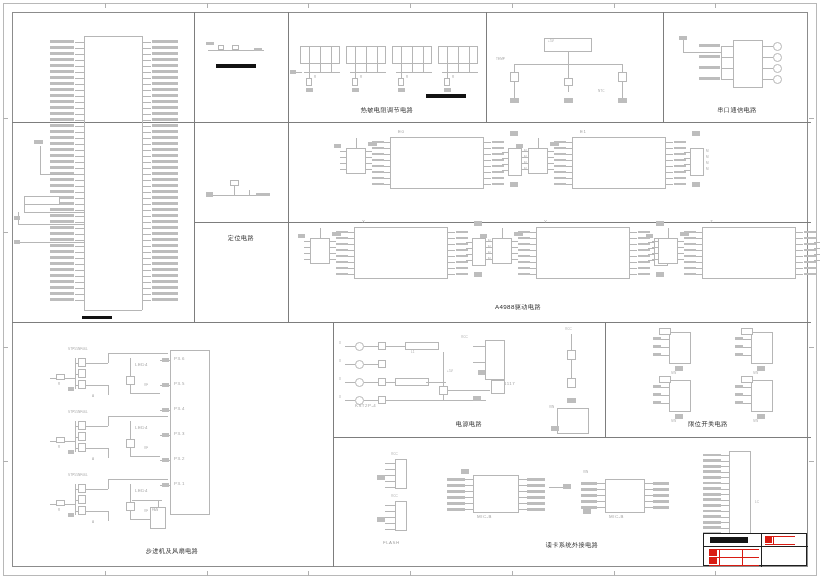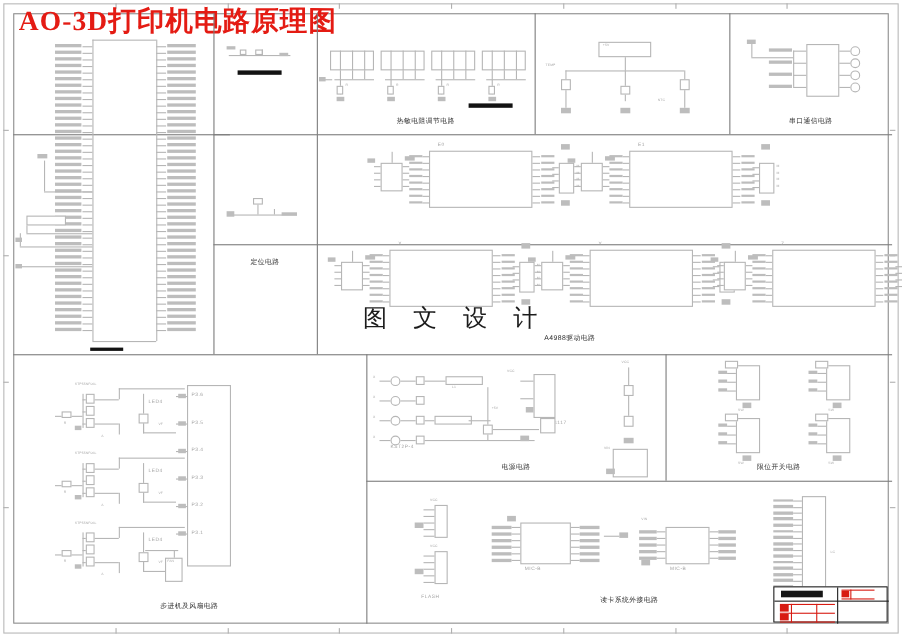--- a/index.html
+++ b/index.html
@@ -85,21 +85,20 @@
       <div class="tick v" style="left:3px;top:118px;"></div>
       <div class="tick v" style="left:809px;top:118px;"></div>
       <div class="tick v" style="left:3px;top:232px;"></div>
       <div class="tick v" style="left:809px;top:232px;"></div>
       <div class="tick v" style="left:3px;top:347px;"></div>
       <div class="tick v" style="left:809px;top:347px;"></div>
       <div class="tick v" style="left:3px;top:461px;"></div>
       <div class="tick v" style="left:809px;top:461px;"></div>
     </div>
 
-  <div class="sheet-title">AO-3D打印机电路原理图</div>
 
   <div class="divline h" style="left:12px;top:122px;width:197px;"></div>
   <div class="divline h" style="left:194px;top:122px;width:617px;"></div>
   <div class="divline h" style="left:194px;top:222px;width:617px;"></div>
   <div class="divline h" style="left:12px;top:322px;width:799px;"></div>
   <div class="divline h" style="left:333px;top:437px;width:478px;"></div>
 
   <div class="divline v" style="left:194px;top:12px;height:310px;"></div>
   <div class="divline v" style="left:288px;top:12px;height:110px;"></div>
   <div class="divline v" style="left:486px;top:12px;height:110px;"></div>
@@ -712,21 +711,20 @@
         <div class="wire h" style="left:364px;top:137px;width:6px;"></div>
         <div class="wire h" style="left:390px;top:137px;width:6px;"></div>
         <div class="boxf" style="left:392px;top:110px;width:9px;height:4px;"></div>
         <div class="wire v" style="left:380px;top:106px;height:10px;"></div>
         <div class="boxf" style="left:358px;top:112px;width:7px;height:4px;"></div>
         <div class="wire h" style="left:526px;top:120px;width:6px;"></div>
         <div class="wire h" style="left:526px;top:126px;width:6px;"></div>
         <div class="wire h" style="left:526px;top:132px;width:6px;"></div>
         <div class="wire h" style="left:526px;top:138px;width:6px;"></div>
       </div>
-    <div class="watermark" style="left:42px;top:152px;">图 文 设 计</div>
     <div class="cap" style="left:150px;top:181px;width:160px;">A4988驱动电路</div>
   </div>
 
   <div class="cell" style="left:12px;top:322px;width:321px;height:245px;">
     <div id="step-art">
         <div class="box" style="left:158px;top:28px;width:40px;height:165px;"></div>
         <div class="wire h" style="left:148px;top:38px;width:10px;"></div>
         <div class="boxf" style="left:150px;top:36px;width:7px;height:4px;"></div>
         <div class="lbl big" style="left:162px;top:35px;">P3.6</div>
         <div class="wire h" style="left:148px;top:63px;width:10px;"></div>

